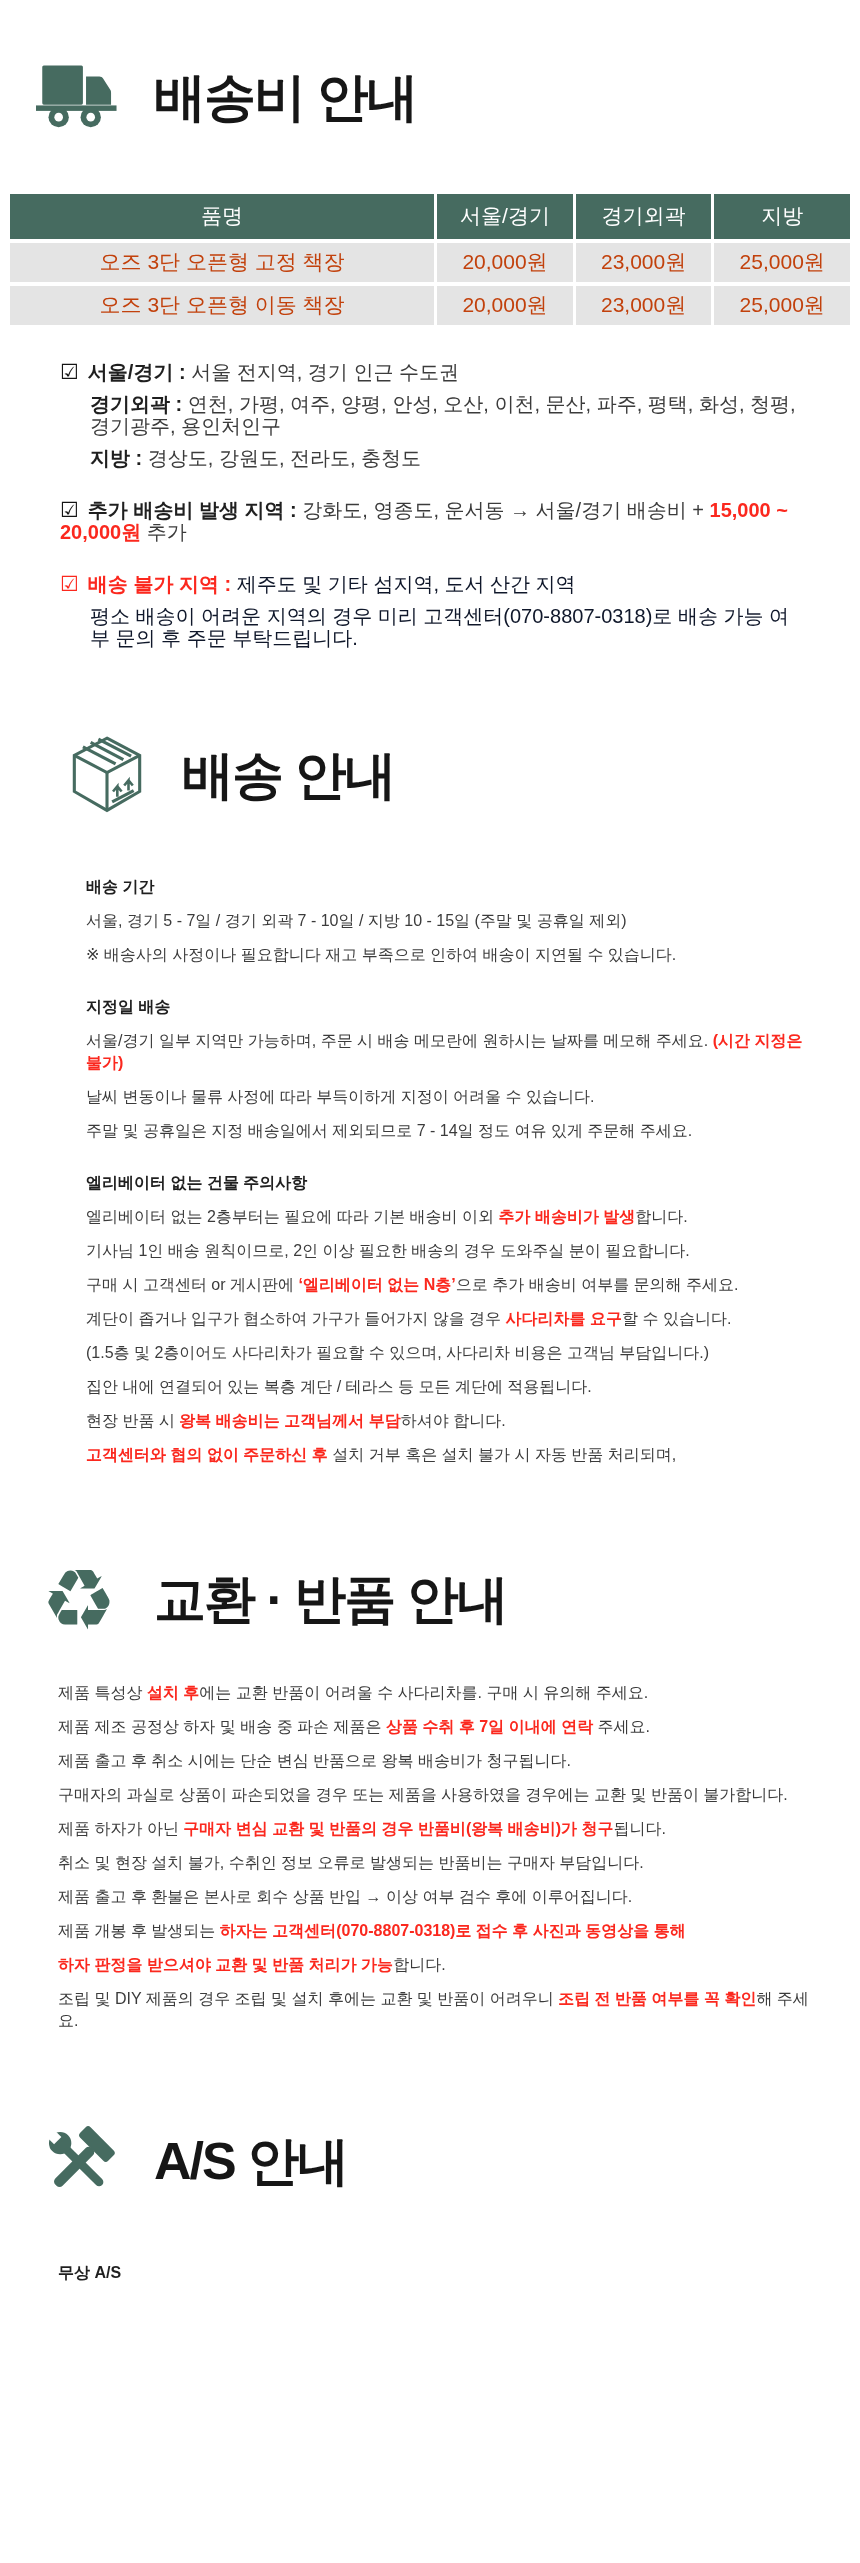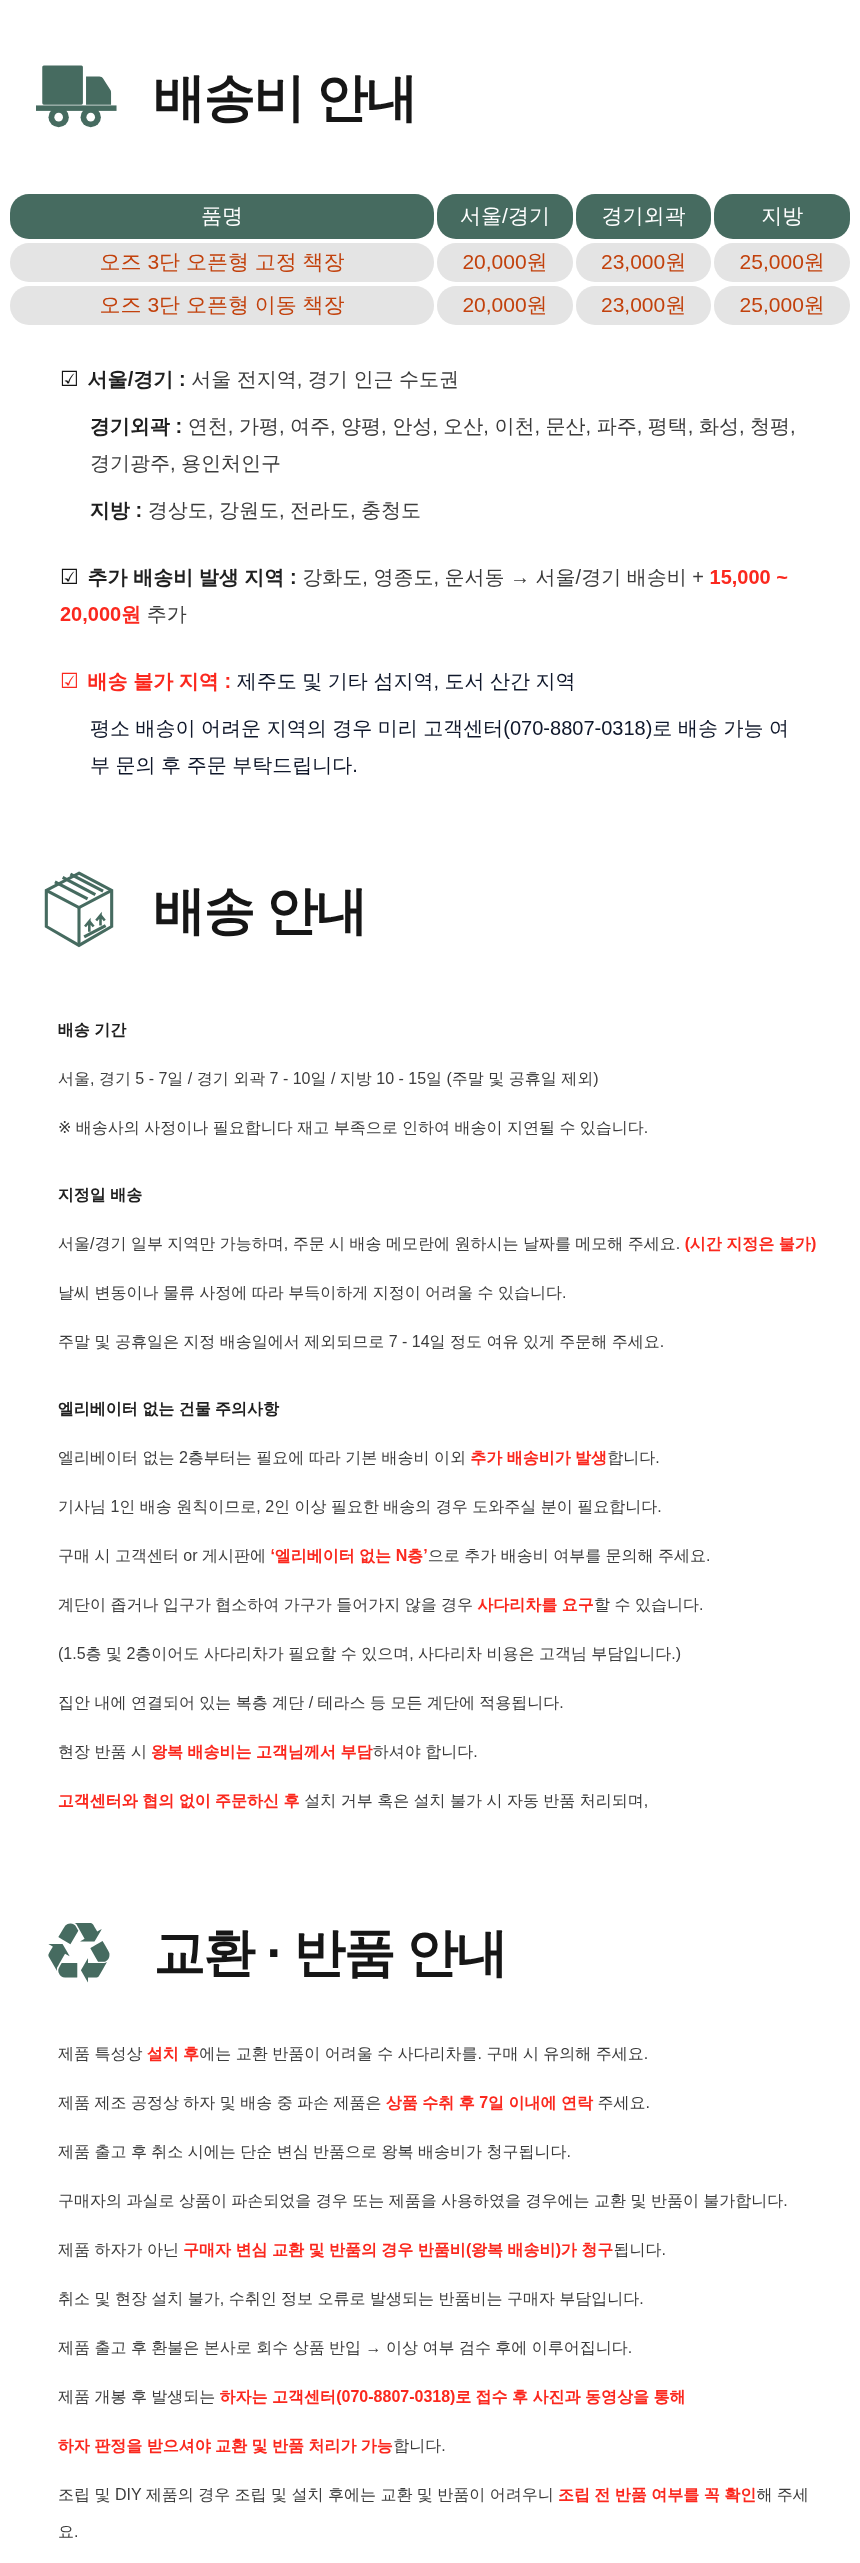--- a/index.html
+++ b/index.html
@@ -12,40 +12,40 @@
   .icon-wrap{width:86px;height:86px;display:flex;align-items:center;justify-content:center;flex:0 0 86px;}
   .icon-wrap svg{width:86px;height:86px;}
   .recycle-glyph{font-size:84px;line-height:1;color:#466b60;font-family:"DejaVu Sans",sans-serif;}
 
   
   .fee-table{margin:26px 10px 0 10px;}
   .t-row{display:flex;gap:3px;}
   .t-row + .t-row{margin-top:4px;}
   .t-head .cell{background:#466b60;color:#fff;font-size:21px;height:45px;}
   .t-body .cell{background:#e4e4e4;color:#c2410c;font-size:21px;height:39px;text-align:right;}
-  .cell{display:flex;align-items:center;justify-content:center;border-radius:19px;}
+  .cell{display:flex;align-items:center;justify-content:center;}
   .c-name{width:50.5%;}
   .c-val{flex:1;}
 
   
   .notes{margin:36px 64px 0 60px;font-size:20px;}
   .sec-body{margin:10px 40px 0 58px;font-size:16px;}
-  .blk{line-height:37px;}
+  .blk{line-height:22px;}
   .blk-p{margin-top:12px;}
   .blk-indent{margin-top:10px;margin-left:30px;}
   .blk-h{margin-top:30px;margin-bottom:2px;font-weight:bold;color:#1f1f1f;}
   .blk.gap{margin-top:30px;}
   .chk{font-weight:bold;color:#141414;margin-right:9px;font-size:21px;font-family:"DejaVu Sans",sans-serif;}
   .chk.r{color:#fb281e;}
   .sg{color:#3b3b3b;}
   .sg.b{font-weight:bold;color:#1f1f1f;}
   .sg.r{color:#0f172a;}
   .sg.rb{color:#fb281e;font-weight:bold;}
 
-  .s2{margin-top:58px;}
+  .s2{margin-top:58px;padding-left:28px;}
   .s3{margin-top:64px;}
   .s4{margin-top:60px;}
 </style>
 </head>
 <body>
 
 <div class="page">
 
   <section class="sec s1" style="padding-top:28px;">
     <div class="sec-head">

